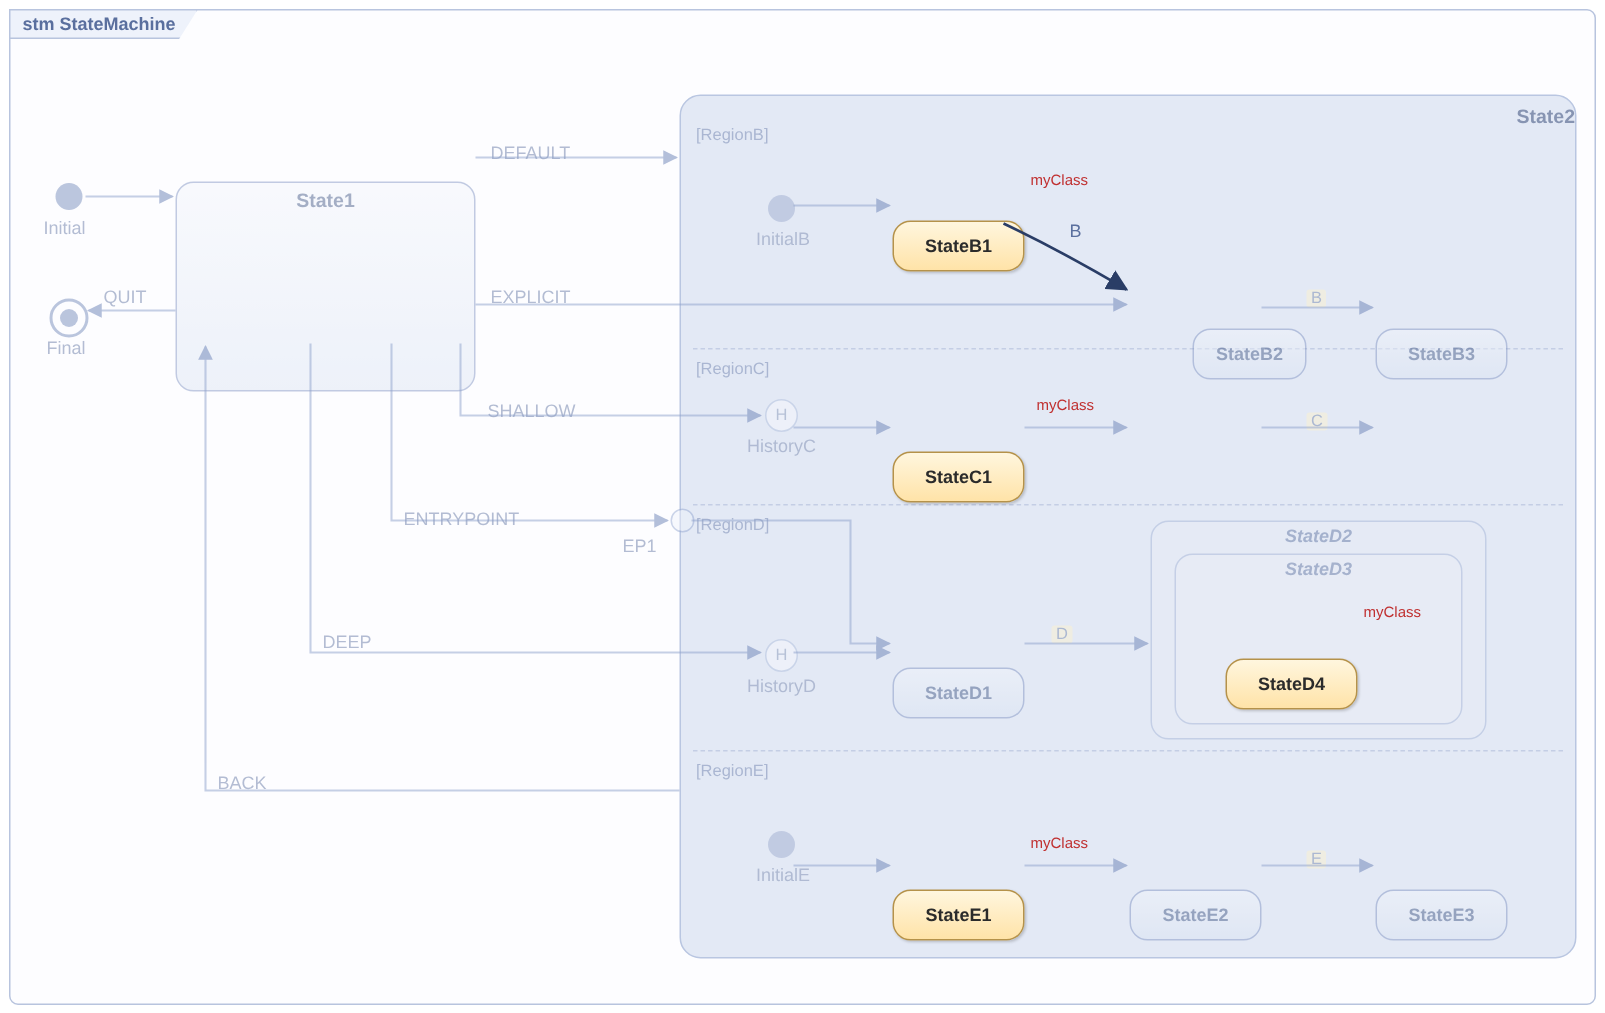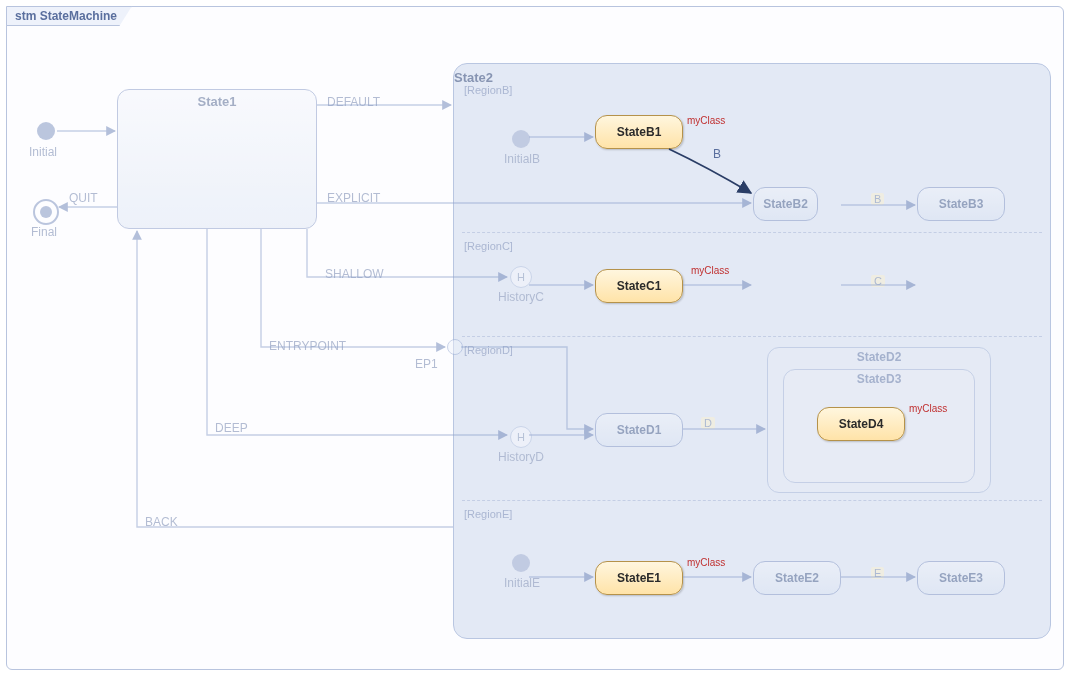--- a/index.html
+++ b/index.html
@@ -43,20 +43,21 @@
     border-radius: 12px;
     background: linear-gradient(#f3f6fc, #dbe4f3);
     text-align: center;
     font-size: 12px;
     font-weight: bold;
     color: #395080;
     display: flex;
     align-items: center;
     justify-content: center;
     box-sizing: border-box;
+    margin-top: 32px;
   }
   .state.big {
     font-size: 13px;
   }
   .state.highlight {
     background: linear-gradient(#fff6de, #ffe3a8);
     border-color: #b5924a;
     color: #2b2b2b;
     opacity: 1;
     box-shadow: 1px 1px 2px rgba(0,0,0,0.2);
@@ -105,39 +106,39 @@
 
   
   .state2 {
     position:absolute;
     border:1px solid #8da2ce;
     border-radius:14px;
     background: #d3ddef;
     box-sizing:border-box;
   }
   .state2 .title{
-    position:absolute;left:0;right:0;top:6px;text-align:left;
+    position:absolute;left:0;right:0;top:6px;text-align:right;
     font-size:13px;font-weight:bold;color:#395080;
   }
   .region-sep{
     position:absolute;left:8px;right:8px;height:0;
     border-top:1px dashed #9fb0d4;
   }
   .region-lbl{
     position:absolute;font-size:11px;color:#7488b5;
   }
 
   
   .nest {
     position:absolute;border:1px solid #9fb0d4;border-radius:12px;
     background:rgba(255,255,255,0.15);
   }
   .nest .nest-title{
     position:absolute;left:0;right:0;top:2px;text-align:center;
-    font-size:12px;font-weight:bold;color:#5a6f9e;
+    font-size:12px;font-weight:bold;color:#5a6f9e;font-style:italic;
   }
 
   svg.wires{
     position:absolute;left:0;top:0;width:1056px;height:662px;
     pointer-events:none;
   }
 </style>
 </head>
 <body>
 
@@ -183,21 +184,21 @@
     <div class="initial-dot" style="left:58px;top:490px;opacity:.55"></div>
     <div class="lbl" style="left:50px;top:512px;opacity:.7">InitialE</div>
   </div>
 
   <div class="entrypt faded" style="left:440px;top:332px"></div>
   <div class="lbl faded" style="left:408px;top:350px">EP1</div>
 
   <div class="state highlight" style="left:588px;top:108px;width:88px;height:34px">
       <span>StateB1</span>
     </div>
-  <div class="state faded" style="left:746px;top:180px;width:65px;height:34px">
+  <div class="state faded" style="left:788px;top:180px;width:76px;height:34px">
       <span>StateB2</span>
     </div>
   <div class="state faded" style="left:910px;top:180px;width:88px;height:34px">
       <span>StateB3</span>
     </div>
   <div class="lbl tiny" style="left:680px;top:108px">myClass</div>
   <div class="lbl" style="left:706px;top:140px">B</div>
   <div class="lbl tag faded" style="left:864px;top:186px">B</div>
 
   <div class="state highlight" style="left:588px;top:262px;width:88px;height:34px">

